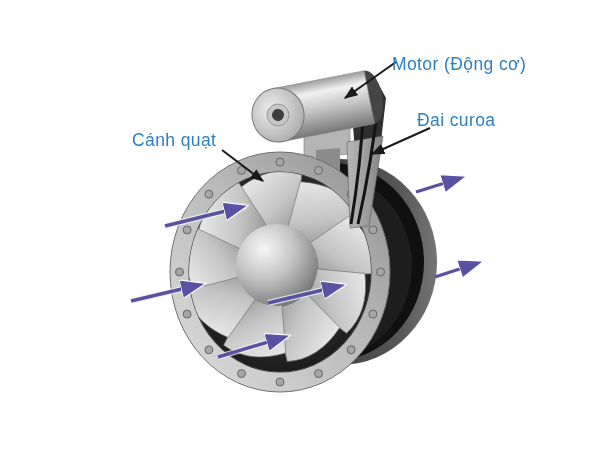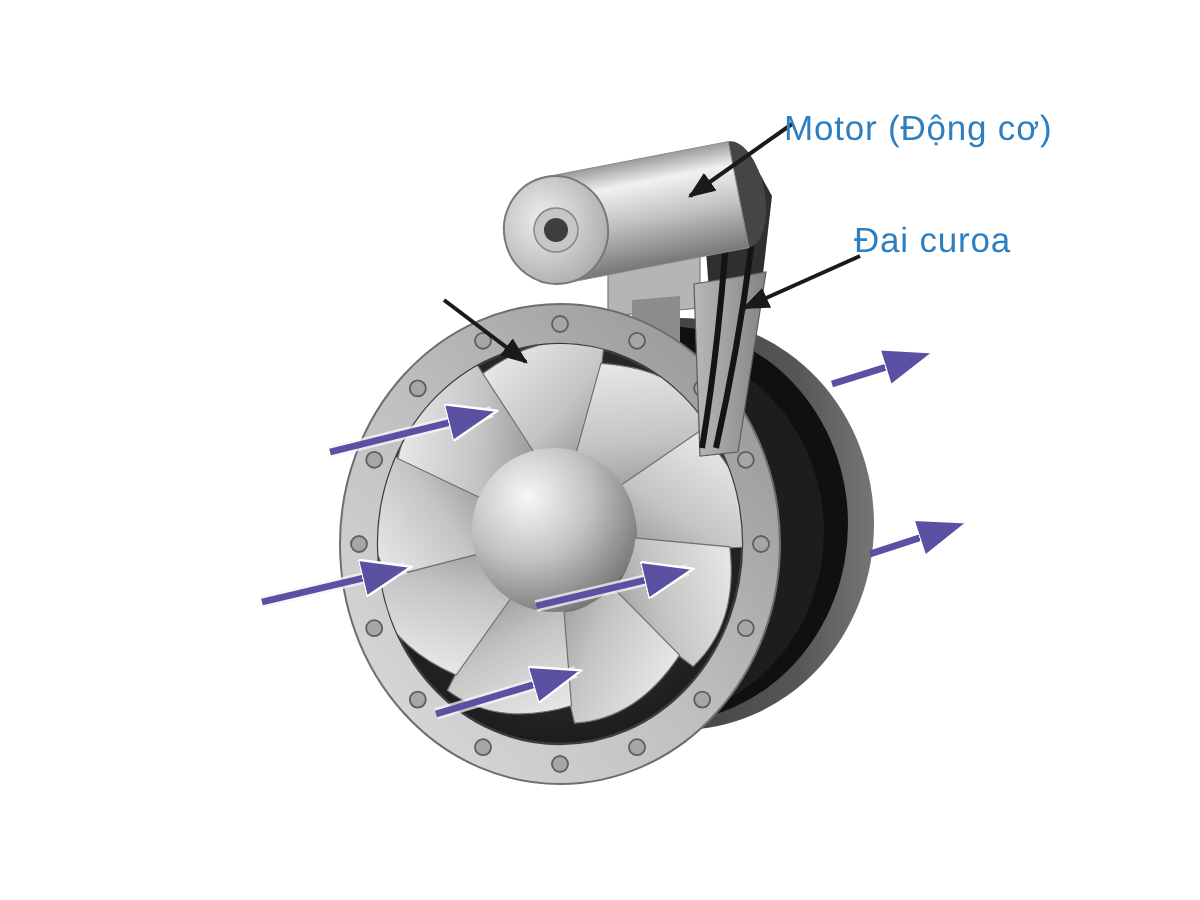--- a/index.html
+++ b/index.html
@@ -11,21 +11,21 @@
   .stage svg{position:absolute;left:0;top:0;}
   .lbl{
     position:absolute;
     color:#2e7fc0;
     font-size:17.5px;
     letter-spacing:.4px;
     white-space:nowrap;
     font-weight:400;
   }
   .lbl-motor{left:392px;top:54px;}
-  .lbl-belt{left:427px;top:110px;}
+  .lbl-belt{left:417px;top:110px;}
   .lbl-blades{left:132px;top:130px;}
   .lbl-housing{left:133px;top:348px;}
 </style>
 </head>
 <body>
 
 <div class="stage">
 
   <svg width="600" height="450" viewBox="0 0 600 450">
     <defs>
@@ -167,14 +167,15 @@
 
     <g stroke="#1a1a1a" stroke-width="2" fill="none">
       <line x1="396" y1="62" x2="345" y2="98" marker-end="url(#bhead)"></line>
       <line x1="430" y1="128" x2="372" y2="154" marker-end="url(#bhead)"></line>
       <line x1="222" y1="150" x2="263" y2="181" marker-end="url(#bhead)"></line>
     </g>
   </svg>
 
   <div class="lbl lbl-motor">Motor (Động cơ)</div>
   <div class="lbl lbl-belt">Đai curoa</div>
+  <div class="lbl lbl-blades">Cánh quạt</div>
 
 </div>
 
 </body></html>

